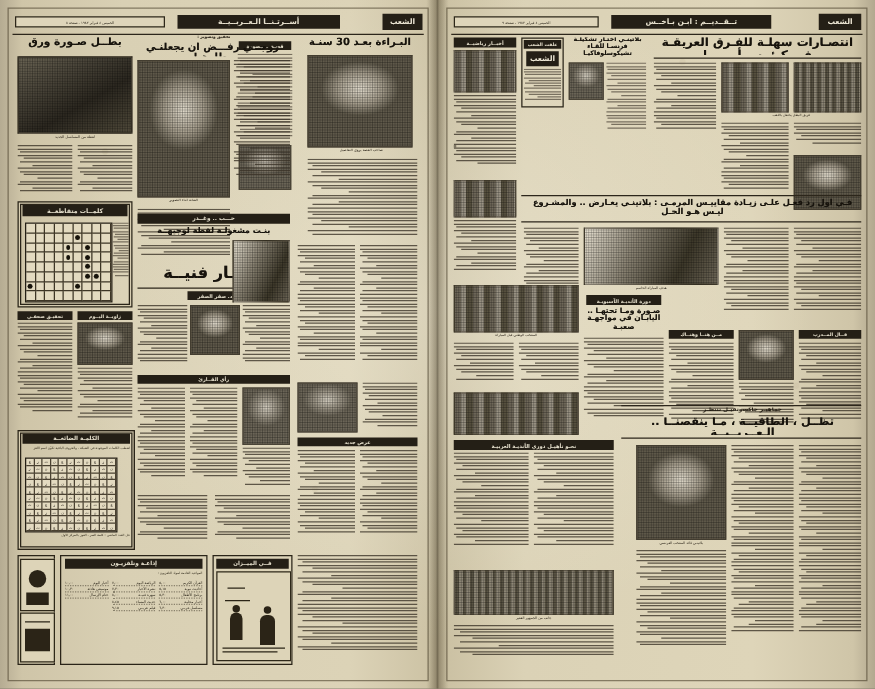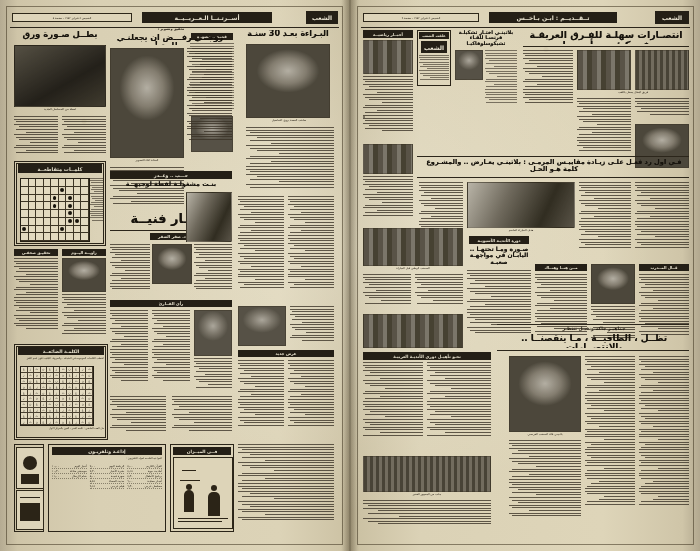--- a/index.html
+++ b/index.html
@@ -1156,21 +1156,21 @@
         <i></i>
         <i></i>
         <i></i>
         <i></i>
         <i></i>
         <i></i>
         <i></i>
     </div>
 
     <div class="rule hrule blk" style="left:60px;top:150px;width:272px;"></div>
-    <div class="headline blk" style="left:62px;top:153px;width:270px;height:16px;font-size:6.6px;">فـي أول رد فعـل علـى زيـادة مقاييـس المرمـى : بلاتينـي يعـارض .. والمشـروع كلمة هـو الحـل</div>
+    <div class="headline blk" style="left:62px;top:153px;width:270px;height:16px;font-size:6.6px;">فـي أول رد فعـل علـى زيـادة مقاييـس المرمـى : بلاتينـي يعـارض .. والمشـروع ليـس هـو الحـل</div>
     <div class="rule hrule blk" style="left:60px;top:171px;width:272px;"></div>
 
     <div class="photo ph-action blk" style="left:110px;top:176px;width:108px;height:46px;">
         <div class="ht"></div>
       </div>
     <div class="caption blk" style="left:110px;top:223px;width:108px;height:5px;font-size:2.8px;">هدف المباراة الحاسم</div>
     <div class="body blk" style="left:62px;top:176px;width:44px;height:78px;">
       <i></i>
         <i></i>
         <i></i>
@@ -1389,21 +1389,21 @@
         <i></i>
         <i></i>
         <i></i>
         <i></i>
         <i></i>
         <i></i>
     </div>
 
     <div class="rule hrule blk" style="left:140px;top:318px;width:192px;"></div>
     <div class="kicker blk" style="left:142px;top:320px;width:190px;height:7px;font-size:4.6px;">جماهيـر جاكسونفيـل تنتظـر</div>
-    <div class="headline blk" style="left:142px;top:328px;width:190px;height:14px;font-size:9px;">تظــل ، الطاقيــة ، مـا ينقصنــا .. بالانتصــارات</div>
+    <div class="headline blk" style="left:142px;top:328px;width:190px;height:14px;font-size:9px;">تظــل ، الطاقيــة ، مـا ينقصنــا .. الـعــربــيــة</div>
     <div class="rule hrule blk" style="left:140px;top:344px;width:192px;"></div>
 
     <div class="photo ph-face blk" style="left:152px;top:350px;width:72px;height:76px;">
         <div class="ht"></div>
       </div>
     <div class="caption blk" style="left:152px;top:427px;width:72px;height:5px;font-size:2.8px;">بلاتينـي قائد المنتخب الفرنسي</div>
     <div class="body blk" style="left:228px;top:350px;width:50px;height:176px;">
       <i></i>
         <i></i>
         <i></i>

